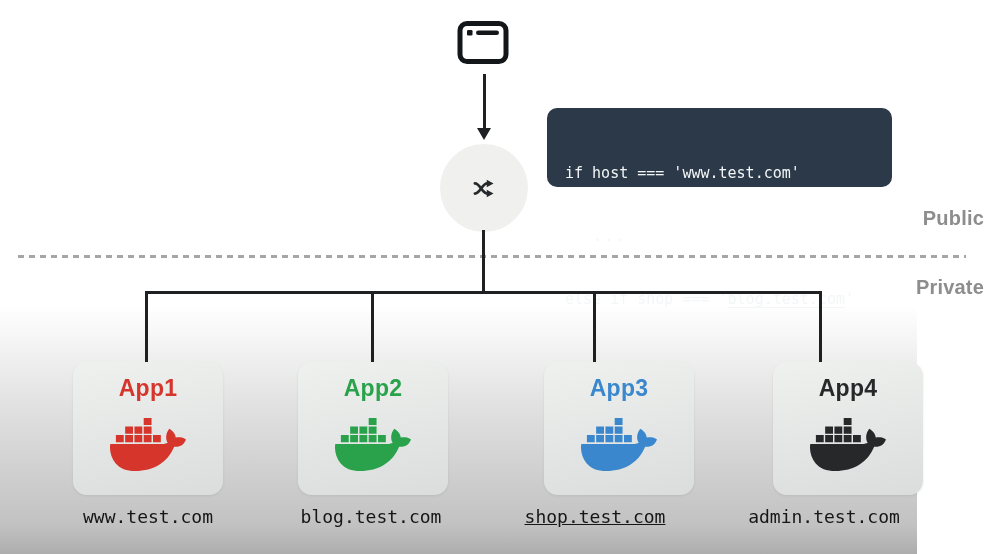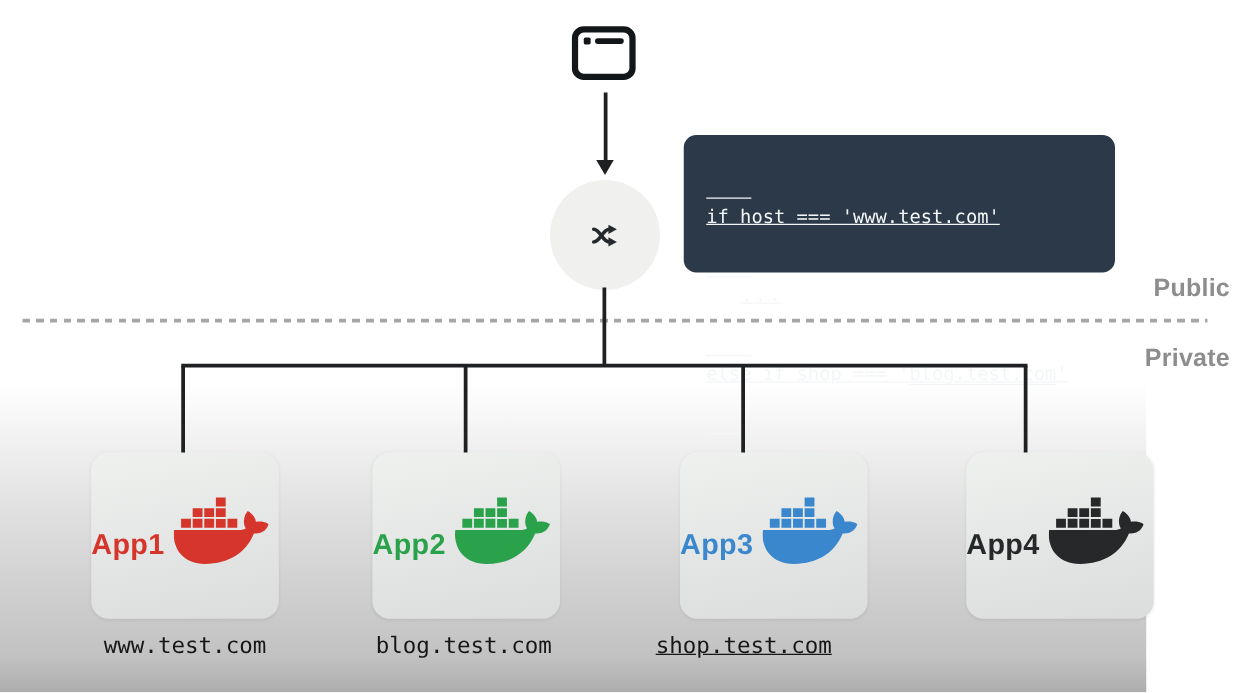--- a/index.html
+++ b/index.html
@@ -35,47 +35,47 @@
 
   
   .proxy-circle {
     position:absolute; left:440px; top:144px; width:88px; height:88px;
     border-radius:50%; background:#f0f1ef;
     display:flex; align-items:center; justify-content:center;
   }
 
   
   .code-box {
-    position:absolute; left:547px; top:108px; width:345px; height:110px;
+    position:absolute; left:547px; top:108px; width:345px; height:79px;
     border-radius:10px; background:var(--accent,#2b3948);
     color:#f3f6f7; font-family:"DejaVu Sans Mono", monospace;
     font-size:15px; line-height:21px;
-    padding:13px 0 0 18px; box-sizing:border-box; white-space:pre;text-decoration:underline;
+    padding:13px 0 0 18px; box-sizing:border-box; white-space:pre;
   }
   .code-indent { padding-left:28px; letter-spacing:2px; }
   .code-link { text-decoration:underline; text-underline-offset:3px; }
 
   
   .zone-label {
     position:absolute; right:24px; font-size:20px; font-weight:bold;
     color:#8d8d8d; letter-spacing:0.2px;
   }
-  .zone-public  { top:220px; }
+  .zone-public  { top:207px; }
   .zone-private { top:276px; }
   .divider {
     position:absolute; left:18px; top:255px; width:948px; height:2.6px;
     background:repeating-linear-gradient(to right, #a6a6a6 0 6px, transparent 6px 11px);
   }
 
   
   .app-card {
     position:absolute; top:362px; width:150px; height:133px; border-radius:14px;
     background:linear-gradient(170deg, #eff1ef 0%, #e3e6e4 55%, #dadddb 100%);
     box-shadow:0 1px 3px rgba(0,0,0,0.08);
-    display:flex; align-items:center;
+    display:flex; flex-direction:column; align-items:center;
   }
   .card1 { left:73px; } .card2 { left:298px; } .card3 { left:544px; } .card4 { left:773px; }
   .app-title {
     margin-top:13px; font-size:23px; font-weight:bold;
     color:var(--accent,#222); letter-spacing:0.3px;
   }
   .docker-wrap {
     flex:1; display:flex; align-items:center; justify-content:center;
     color:var(--accent,#222); padding-bottom:8px;
   }
@@ -168,14 +168,15 @@
     <div class="docker-wrap">
       <svg class="docker" viewBox="0 0 640 512">
           <path d="M349.9 236.3h-66.1v-59.4h66.1v59.4zm0-204.3h-66.1v60.7h66.1V32zm78.2 144.8H362v59.4h66.1v-59.4zm-156.3-72.1h-66.1v60.1h66.1v-60.1zm78.1 0h-66.1v60.1h66.1v-60.1zm276.8 100c-14.4-9.7-47.6-13.2-73.1-8.4-3.3-24-16.7-44.9-41.1-63.7l-14-9.3-9.3 14c-18.4 27.8-23.4 73.6-3.7 103.8-8.7 4.7-25.8 11.1-48.4 10.7H2.4c-8.7 50.8 5.8 116.8 44 162.1 37.1 43.9 92.7 66.2 165.4 66.2 157.4 0 273.9-72.5 328.4-204.2 21.4.4 67.6.1 91.3-45.2 1.5-2.5 6.6-13.2 8.5-17.1l-13.3-8.9zm-511.1-27.9h-66v59.4h66.1v-59.4zm78.1 0h-66.1v59.4h66.1v-59.4zm78.1 0h-66.1v59.4h66.1v-59.4zm-78.1-72.1h-66.1v60.1h66.1v-60.1z"></path>
         </svg>
     </div>
   </div>
 
   <div class="domain dom1">www.test.com</div>
   <div class="domain dom2">blog.test.com</div>
   <div class="domain dom3">shop.test.com</div>
+  <div class="domain dom4">admin.test.com</div>
 
 </div>
 
 </body></html>

